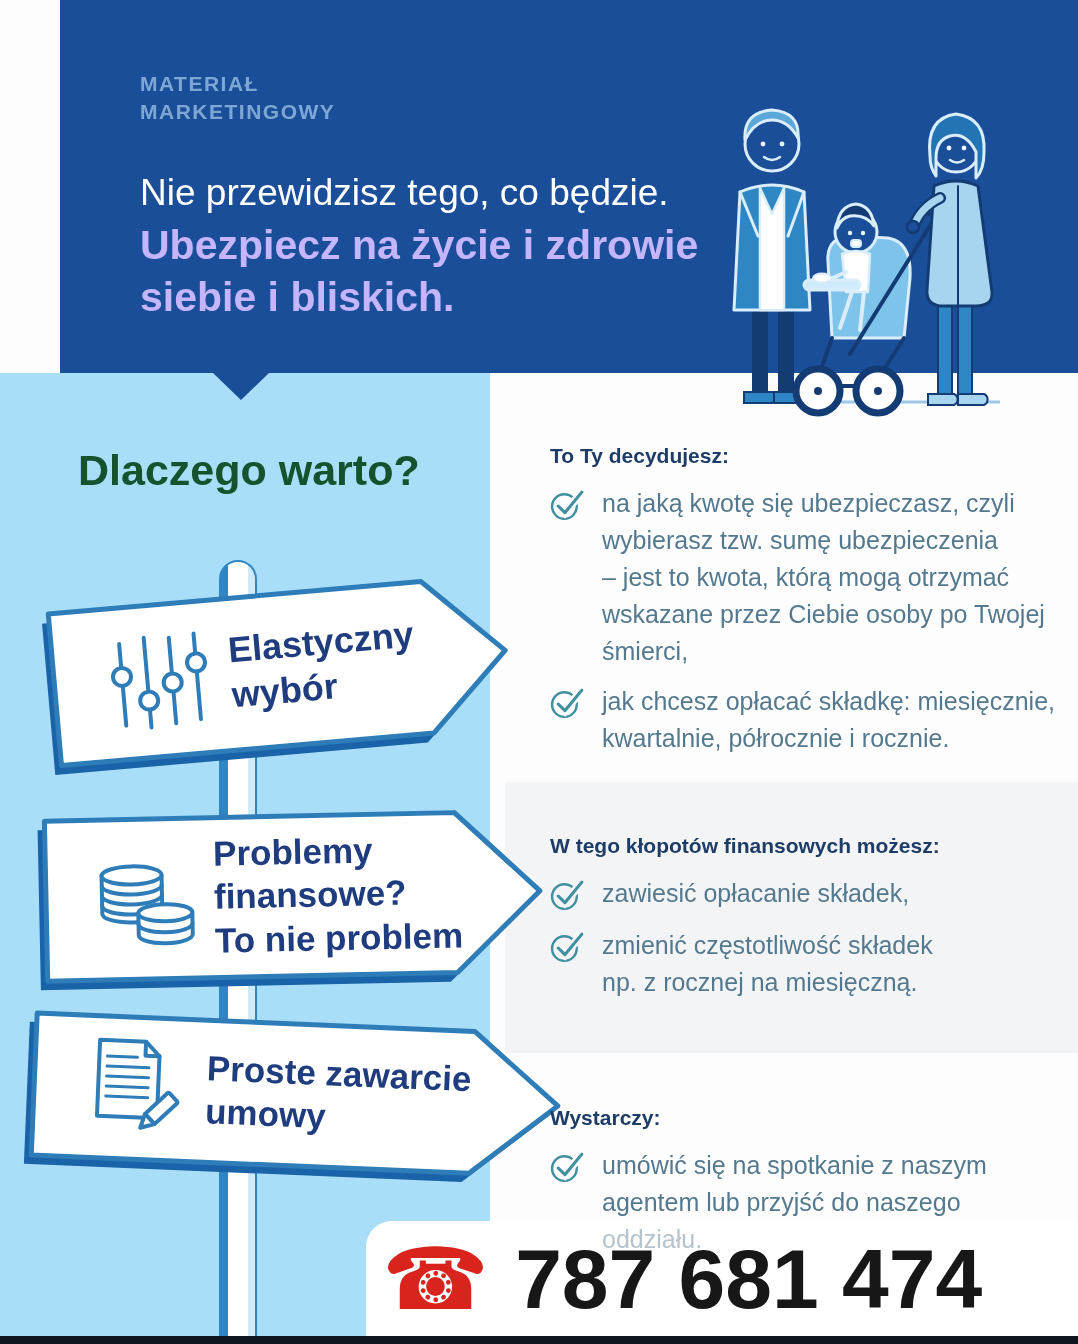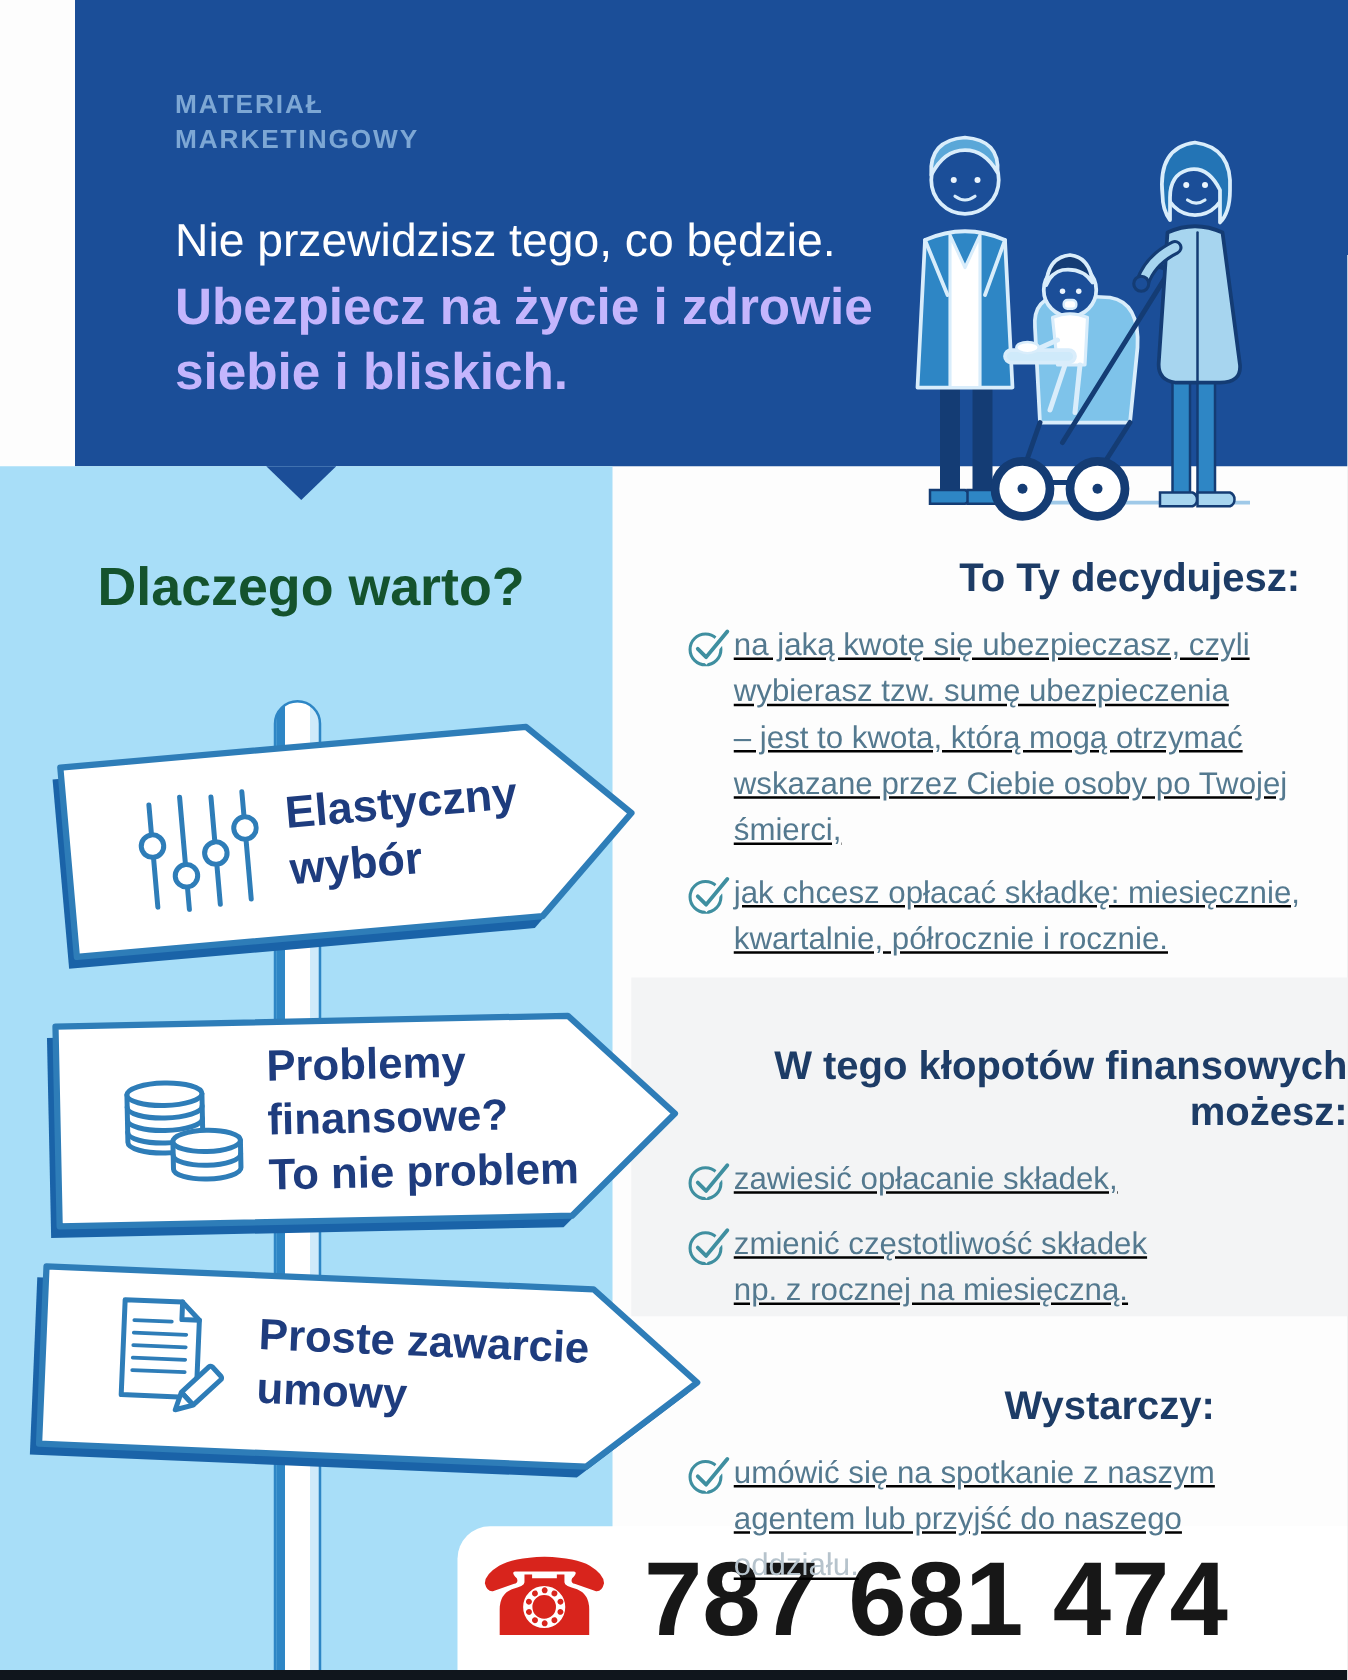--- a/index.html
+++ b/index.html
@@ -46,28 +46,28 @@
   .sign2 .sign-text{left:176px;top:22px;font-size:35px;}
   .sign3 .sign-text{left:180px;top:34px;font-size:35px;}
   .icon-stroke{stroke:#2e7db8;stroke-width:4;fill:none;stroke-linecap:round;stroke-linejoin:round;}
   .icon-fill{fill:#ffffff;}
 
   
   .sec{position:absolute;z-index:5;}
   .sec1{left:550px;top:444px;}
   .sec2{left:550px;top:834px;}
   .sec3{left:550px;top:1106px;}
-  .sec-heading{font-size:32px;font-weight:700;color:#1d3c66;margin-bottom:17px;text-align:right;}
+  .sec-heading{font-size:21px;font-weight:700;color:#1d3c66;margin-bottom:17px;}
   .li{display:flex;align-items:flex-start;margin-bottom:13px;}
   .ck{width:37px;height:37px;flex:none;margin-top:2px;}
   .ck-ring{fill:none;stroke:#3f8fa0;stroke-width:2.4;}
   .ck-knock{fill:none;stroke-width:8;stroke-linecap:round;stroke:#fdfdfd;}
   .on-gray .ck-knock{stroke:#f3f4f5;}
   .ck-mark{fill:none;stroke:#3f8fa0;stroke-width:3;stroke-linecap:round;stroke-linejoin:round;}
-  .li-col{text-decoration:underline;}
+  .li-col{margin-left:15px;}
   .li-text{font-size:25px;line-height:37px;color:#54798f;white-space:nowrap;}
   .faded{font-size:25px;line-height:37px;color:#b6c3cc;white-space:nowrap;}
 
   
   .family{position:absolute;left:700px;top:86px;width:310px;height:340px;z-index:2;}
 
   
   .phone-panel{position:absolute;left:366px;top:1221px;width:712px;height:116px;background:#ffffff;
     border-radius:26px 0 0 0;display:flex;align-items:center;z-index:4;}
   .phone-glyph{font-family:"DejaVu Sans",sans-serif;font-size:86px;line-height:1;color:#d8241c;margin-left:16px;}

